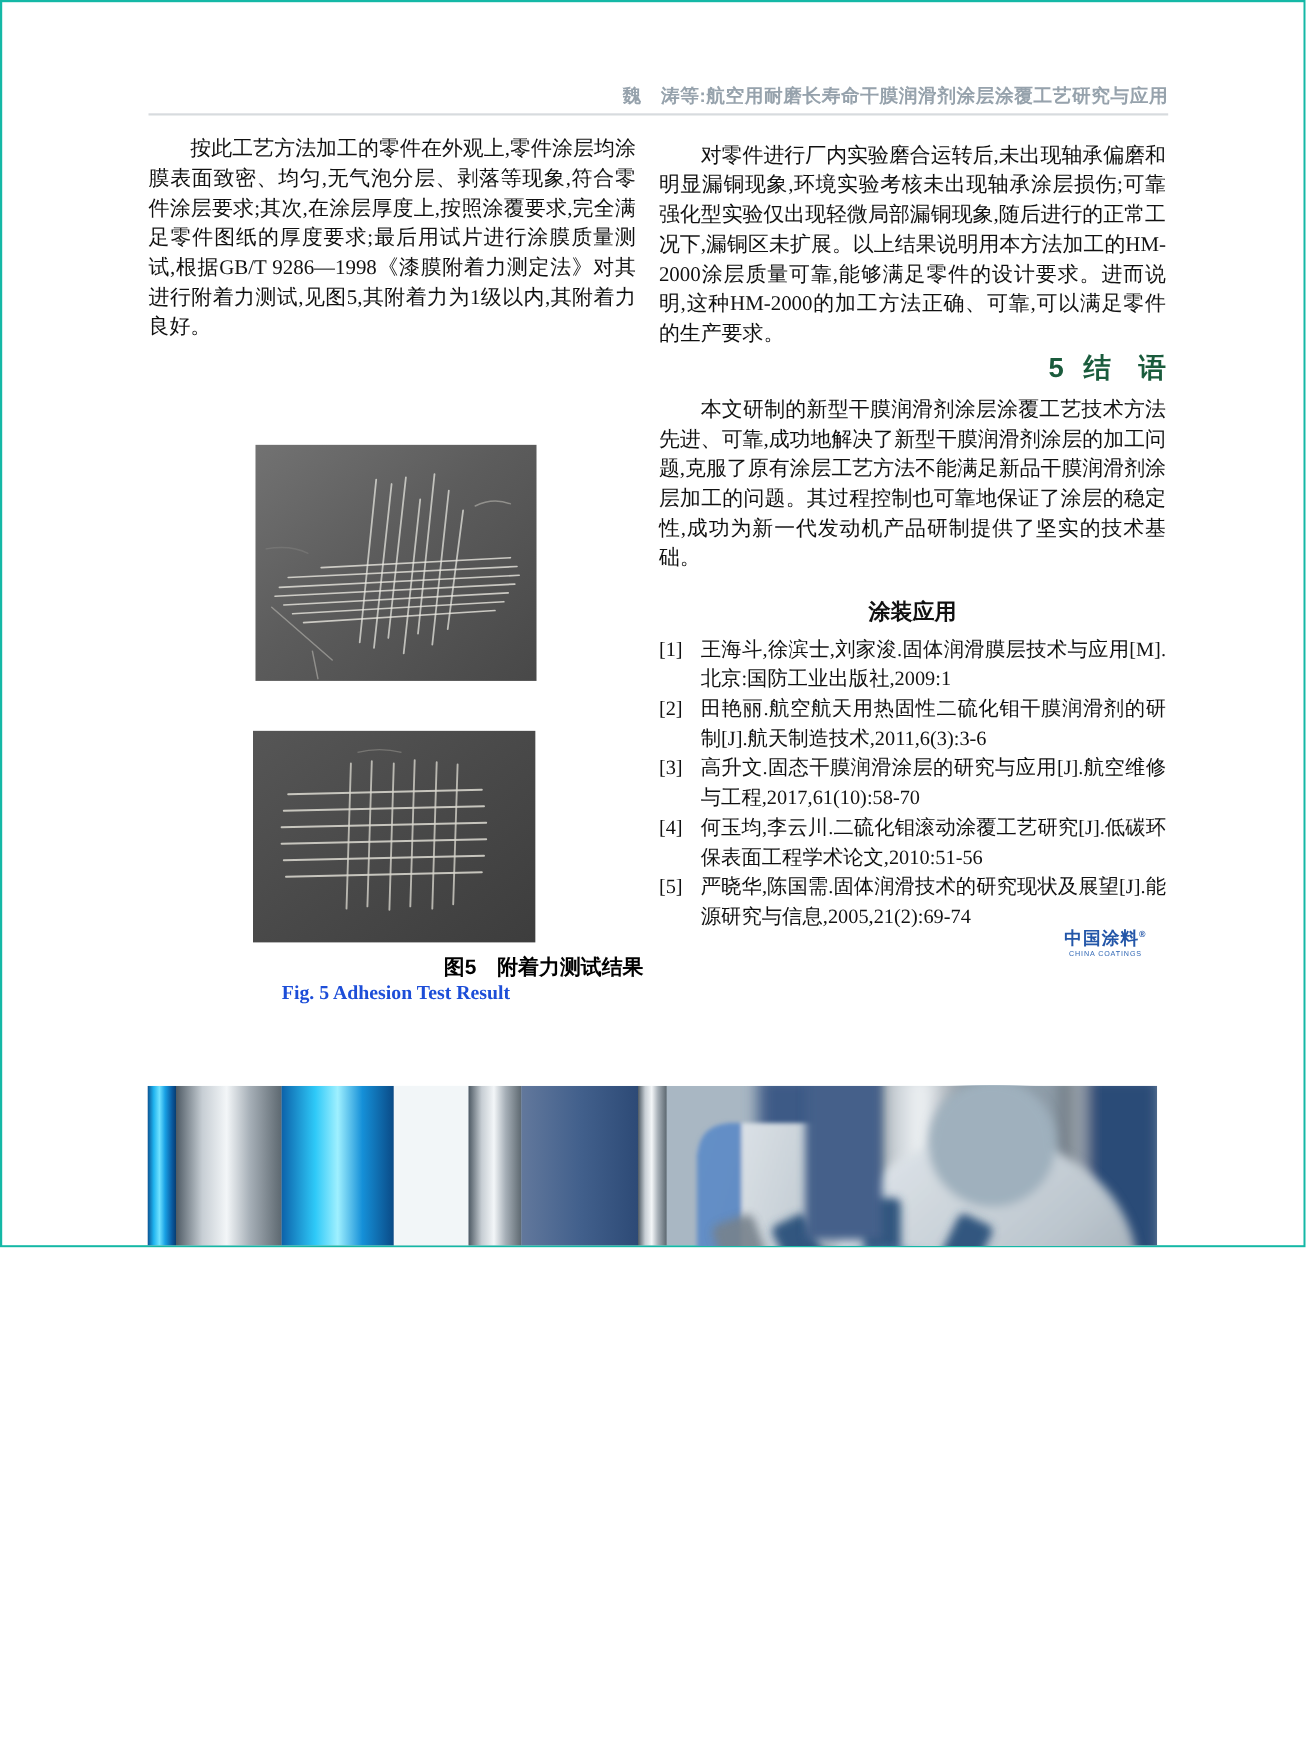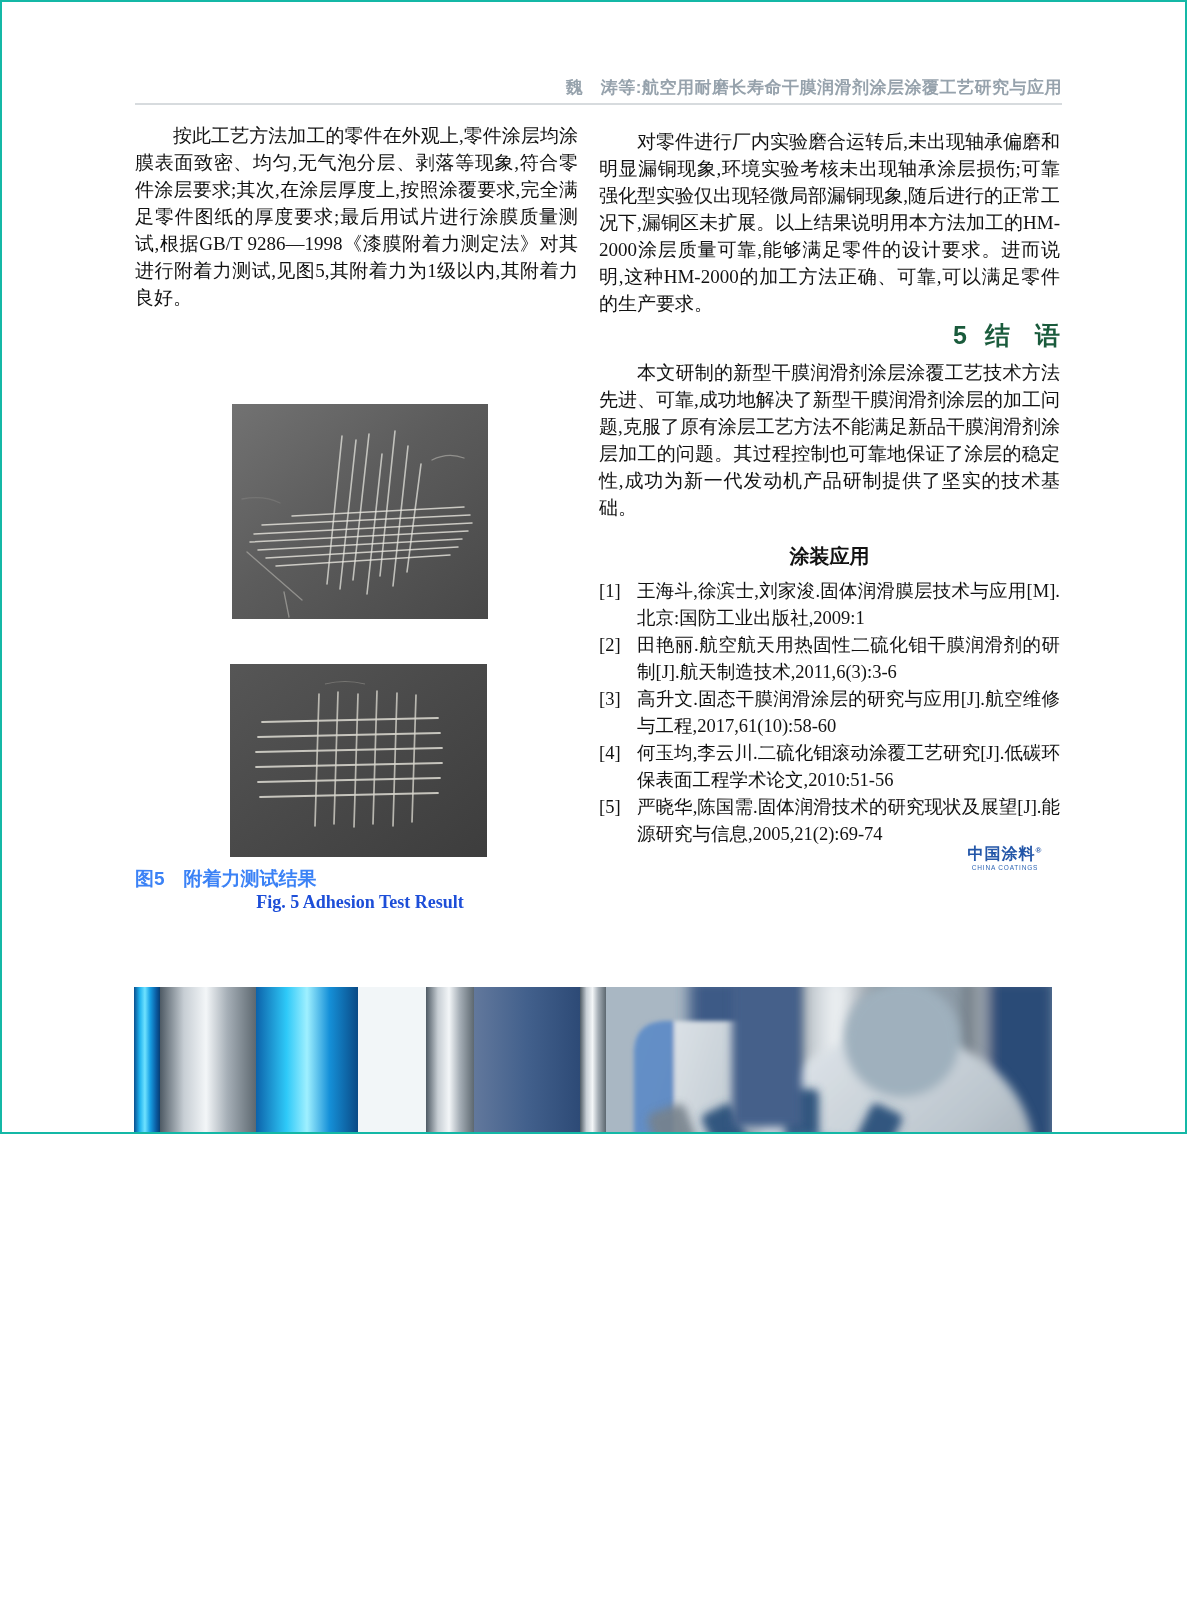--- a/index.html
+++ b/index.html
@@ -28,22 +28,22 @@
     font-size:19px; line-height:27px; text-align:justify; text-indent:2em;
     color:#111; text-justify:inter-ideograph;
   }
   .col-right .sec-head { margin-top:2px;text-align:right; }
   
   .photo { position:absolute; overflow:hidden; }
   .photo svg { display:block; }
   .photo1 { left:230px; top:402px; width:256px; height:215px; }
   .photo2 { left:228px; top:662px; width:257px; height:193px; }
   .fig-cap-cn {
-    position:absolute; left:133px; top:864px; width:450px; text-align:left;
-    font-family:"Liberation Sans","DejaVu Sans",sans-serif; font-weight:bold; font-size:19px; color:#3b82f6;
+    position:absolute; left:133px; top:864px; width:450px; text-align:right;
+    font-family:"Liberation Sans","DejaVu Sans",sans-serif; font-weight:bold; font-size:19px; color:#000000;
   }
   .fig-cap-en {
     position:absolute; left:133px; top:890px; width:450px; text-align:center;
     font-weight:bold; font-size:18px; color:#1d4ed8;
   }
   
   .ref-title { text-align:center; font-weight:bold; font-size:20px; margin-top:22px; margin-bottom:8px; color:#111; }
   .ref-list { list-style:none; }
   .ref-item { display:flex; font-size:18.5px; line-height:27px; color:#111; }
   .ref-label { flex:0 0 38px; }
@@ -158,21 +158,21 @@
       <li class="ref-item">
         <span class="ref-label">[1]</span>
         <span class="ref-text">王海斗,徐滨士,刘家浚.固体润滑膜层技术与应用[M]. 北京:国防工业出版社,2009:1</span>
       </li>
       <li class="ref-item">
         <span class="ref-label">[2]</span>
         <span class="ref-text">田艳丽.航空航天用热固性二硫化钼干膜润滑剂的研制[J].航天制造技术,2011,6(3):3-6</span>
       </li>
       <li class="ref-item">
         <span class="ref-label">[3]</span>
-        <span class="ref-text">高升文.固态干膜润滑涂层的研究与应用[J].航空维修与工程,2017,61(10):58-60</span>
+        <span class="ref-text">高升文.固态干膜润滑涂层的研究与应用[J].航空维修与工程,2017,61(10):58-70</span>
       </li>
       <li class="ref-item">
         <span class="ref-label">[4]</span>
         <span class="ref-text">何玉均,李云川.二硫化钼滚动涂覆工艺研究[J].低碳环保表面工程学术论文,2010:51-56</span>
       </li>
       <li class="ref-item">
         <span class="ref-label">[5]</span>
         <span class="ref-text">严晓华,陈国需.固体润滑技术的研究现状及展望[J].能源研究与信息,2005,21(2):69-74</span>
       </li>
     </ul>

